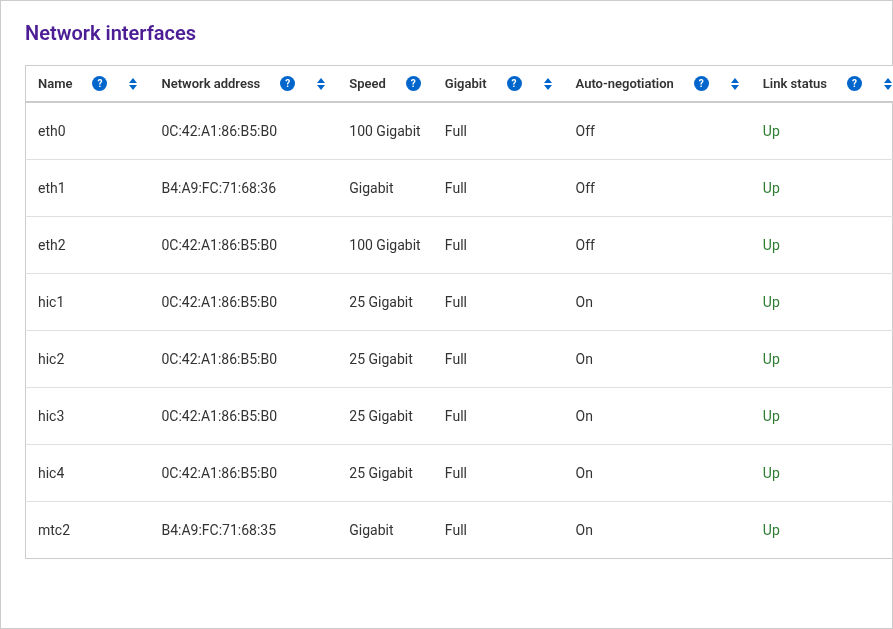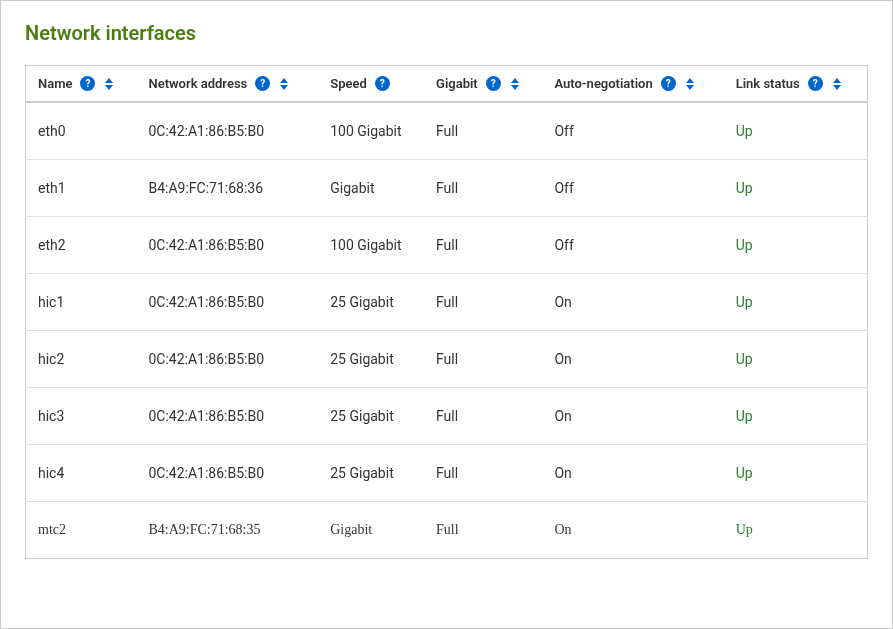--- a/index.html
+++ b/index.html
@@ -20,21 +20,21 @@
       min-height: 629px;
       background: #fff;
       border: 1px solid #ccc;
       padding: 20px 24px;
     }
 
     .page-title {
       font-size: 20px;
       font-weight: 600;
       margin-bottom: 20px;
-      color: #4d7c0f;
+      color: #4c1d95;
     }
 
     table {
       width: 100%;
       border-collapse: collapse;
       border: 1px solid #ccc;
     }
 
     thead tr {
       border-bottom: 2px solid #ccc;
@@ -52,27 +52,26 @@
 
     td {
       padding: 20px 12px;
       border-bottom: 1px solid #e0e0e0;
       font-size: 14px;
       color: #333;
     }
 
     tbody tr:last-child td {
       border-bottom: none;
-      font-family: Liberation Serif, serif;
     }
 
     .th-inner {
       display: flex;
       align-items: center;
-      gap: 8px;
+      gap: 20px;
     }
 
     .help-icon {
       display: inline-flex;
       align-items: center;
       justify-content: center;
       width: 15px;
       height: 15px;
       border-radius: 50%;
       background: #0066cc;

